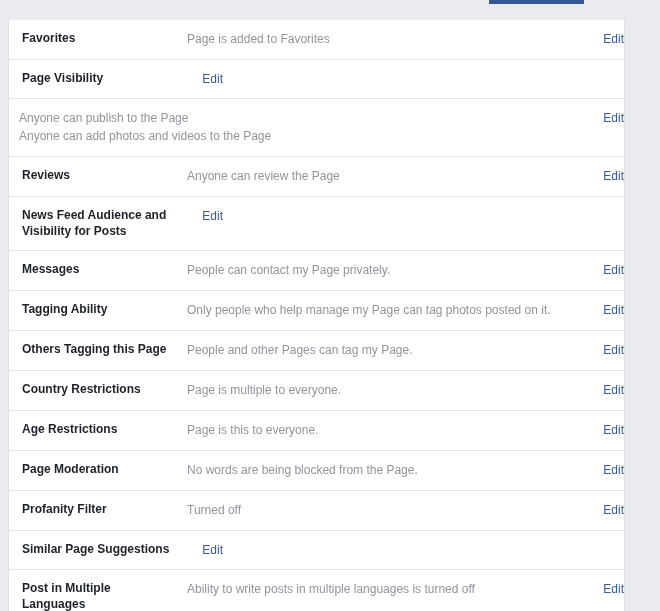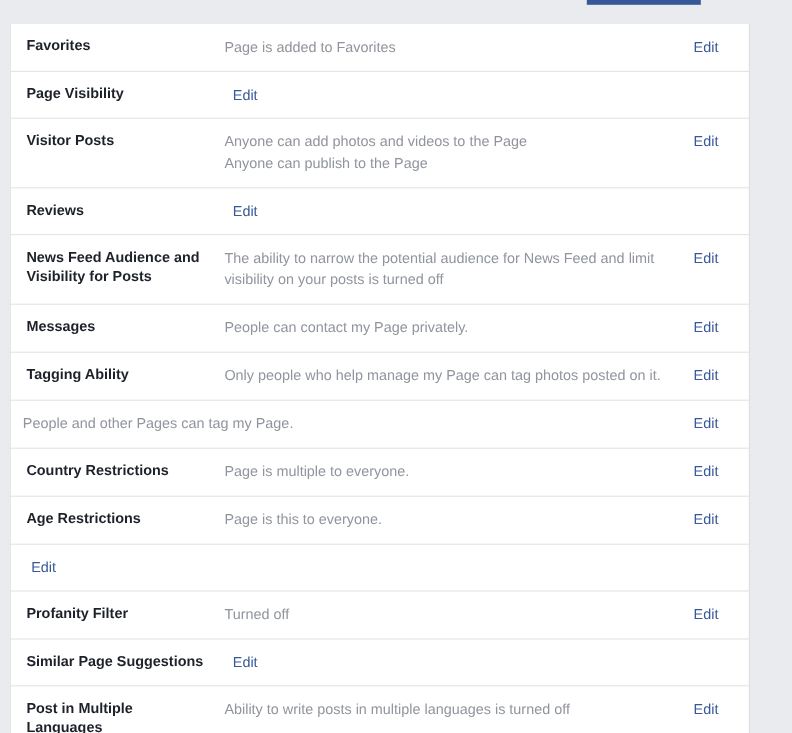--- a/index.html
+++ b/index.html
@@ -77,24 +77,23 @@
     font-size: 12px;
     line-height: 18px;
     font-weight: normal;
   }
   .setting-value .value-line {
     display: block;
   }
 
   .setting-action {
     flex: 0 0 46px;
-    text-align: left;
+    text-align: right;
     box-sizing: border-box;
     padding-top: 1px;
-    margin-left: 17px;
   }
   .edit-link {
     color: #385898;
     font-size: 12px;
     line-height: 16px;
     text-decoration: none;
     cursor: pointer;
   }
 
   
@@ -122,74 +121,77 @@
       <div class="setting-value">
         <span class="value-line">Page is added to Favorites</span>
       </div>
       <div class="setting-action"><a class="edit-link" href="#">Edit</a></div>
     </div>
     <div class="setting-row">
       <div class="setting-label">Page Visibility</div>
       <div class="setting-action"><a class="edit-link" href="#">Edit</a></div>
     </div>
     <div class="setting-row">
-      <div class="setting-label">Visitor Posts</div>
-      <div class="setting-value">
+      <div class="setting-value">
+        <span class="value-line">Anyone can publish to the Page</span>
         <span class="value-line">Anyone can add photos and videos to the Page</span>
-        <span class="value-line">Anyone can publish to the Page</span>
       </div>
       <div class="setting-action"><a class="edit-link" href="#">Edit</a></div>
     </div>
     <div class="setting-row">
       <div class="setting-label">Reviews</div>
+      <div class="setting-value">
+        <span class="value-line">Anyone can review the Page</span>
+      </div>
       <div class="setting-action"><a class="edit-link" href="#">Edit</a></div>
     </div>
     <div class="setting-row">
       <div class="setting-label">News Feed Audience and Visibility for Posts</div>
-      <div class="setting-value">
-        <span class="value-line">The ability to narrow the potential audience for News Feed and limit</span>
-        <span class="value-line">visibility on your posts is turned off</span>
-      </div>
       <div class="setting-action"><a class="edit-link" href="#">Edit</a></div>
     </div>
     <div class="setting-row">
       <div class="setting-label">Messages</div>
       <div class="setting-value">
         <span class="value-line">People can contact my Page privately.</span>
       </div>
       <div class="setting-action"><a class="edit-link" href="#">Edit</a></div>
     </div>
     <div class="setting-row">
       <div class="setting-label">Tagging Ability</div>
       <div class="setting-value">
         <span class="value-line">Only people who help manage my Page can tag photos posted on it.</span>
       </div>
       <div class="setting-action"><a class="edit-link" href="#">Edit</a></div>
     </div>
     <div class="setting-row">
+      <div class="setting-label">Others Tagging this Page</div>
       <div class="setting-value">
         <span class="value-line">People and other Pages can tag my Page.</span>
       </div>
       <div class="setting-action"><a class="edit-link" href="#">Edit</a></div>
     </div>
     <div class="setting-row">
       <div class="setting-label">Country Restrictions</div>
       <div class="setting-value">
         <span class="value-line">Page is multiple to everyone.</span>
       </div>
       <div class="setting-action"><a class="edit-link" href="#">Edit</a></div>
     </div>
     <div class="setting-row">
       <div class="setting-label">Age Restrictions</div>
       <div class="setting-value">
         <span class="value-line">Page is this to everyone.</span>
       </div>
       <div class="setting-action"><a class="edit-link" href="#">Edit</a></div>
     </div>
     <div class="setting-row">
+      <div class="setting-label">Page Moderation</div>
+      <div class="setting-value">
+        <span class="value-line">No words are being blocked from the Page.</span>
+      </div>
       <div class="setting-action"><a class="edit-link" href="#">Edit</a></div>
     </div>
     <div class="setting-row">
       <div class="setting-label">Profanity Filter</div>
       <div class="setting-value">
         <span class="value-line">Turned off</span>
       </div>
       <div class="setting-action"><a class="edit-link" href="#">Edit</a></div>
     </div>
     <div class="setting-row">

